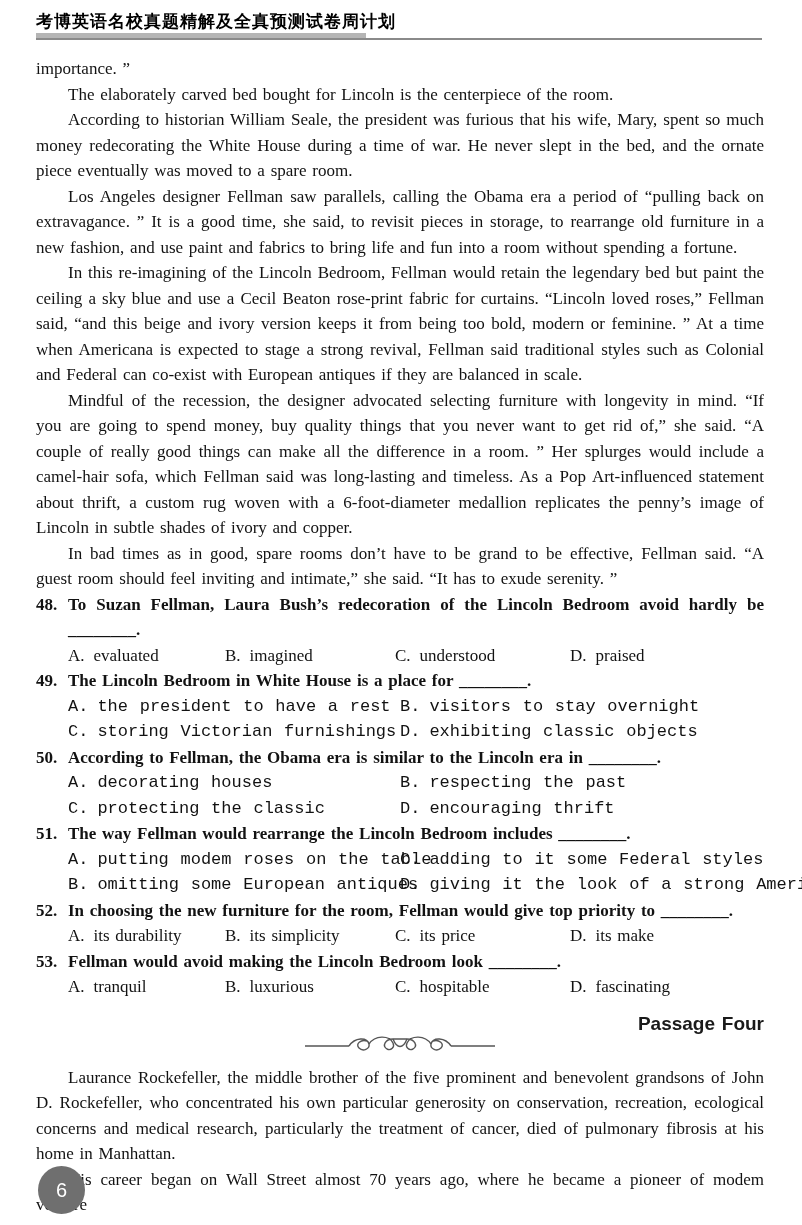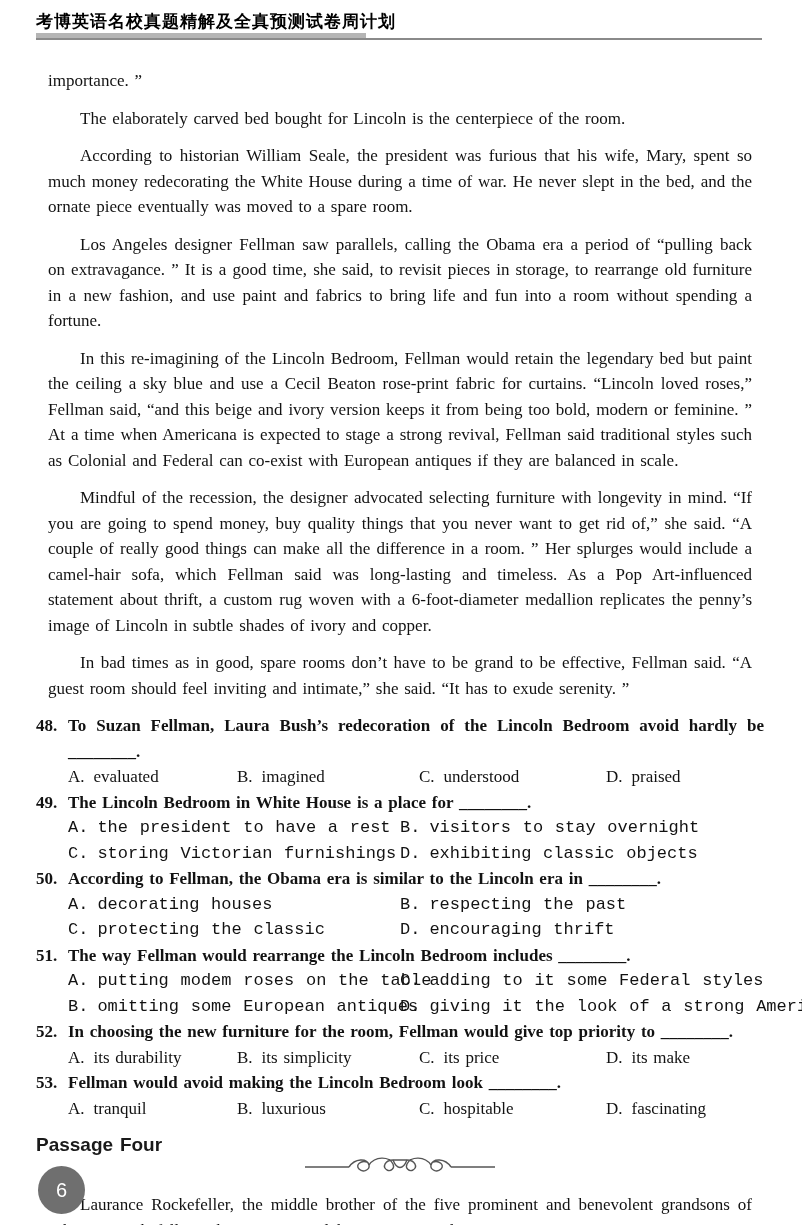--- a/index.html
+++ b/index.html
@@ -33,47 +33,46 @@
     width: 726px; height: 2px; background: #8a8a8a;
   }
   
   .content {
     padding: 13px 38px 0 36px;
     font-size: 17px;
     line-height: 25.5px;
     text-align: justify;
     word-spacing: 1.5px;
   }
-  .content p { margin: 12px; text-indent: 32px; }
+  .content p { margin: 0; text-indent: 32px; }
   .content p.noindent { text-indent: 0; }
   
-  .questions { margin-top: 7px; }
+  .questions { margin-top: 0; }
   .question .stem {
     display: flex;
     font-weight: bold;
   }
   .qnum { width: 32px; flex-shrink: 0; }
   .stem-text { flex: 1; }
   .options { padding-left: 32px; }
   .options.row4 {
     display: grid;
     grid-template-columns: 157px 170px 175px auto;
-    gap: 12px;
   }
   .options.col2 {
     display: grid;
     grid-template-columns: 332px auto;
     font-family: Liberation Mono, monospace;
   }
   .opt { white-space: nowrap; }
   .opt-label { display: inline-block; margin-right: 9px; }
   
   .passage-heading {
     margin: 13px 0 0 0;
-    text-align: left;
+    text-align: right;
     font-family: "Liberation Sans", "DejaVu Sans", sans-serif;
     font-weight: bold;
     font-size: 19px;
     line-height: 22px;
     color: #1a1a1a;
   }
   .ornament { text-align: center; height: 24px; margin-bottom: 6px; }
   .ornament svg { display: inline-block; vertical-align: top; }
   
   .page-badge {

